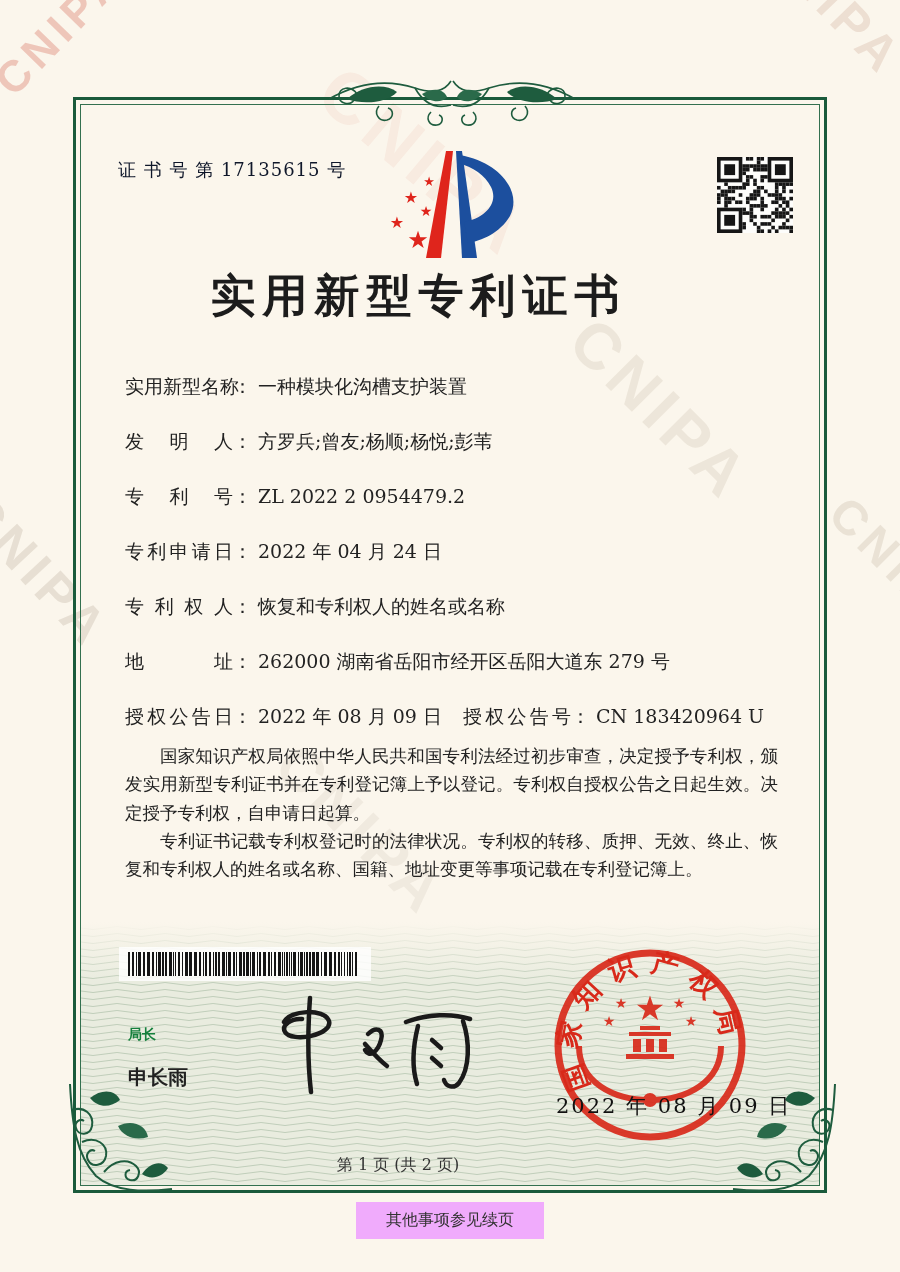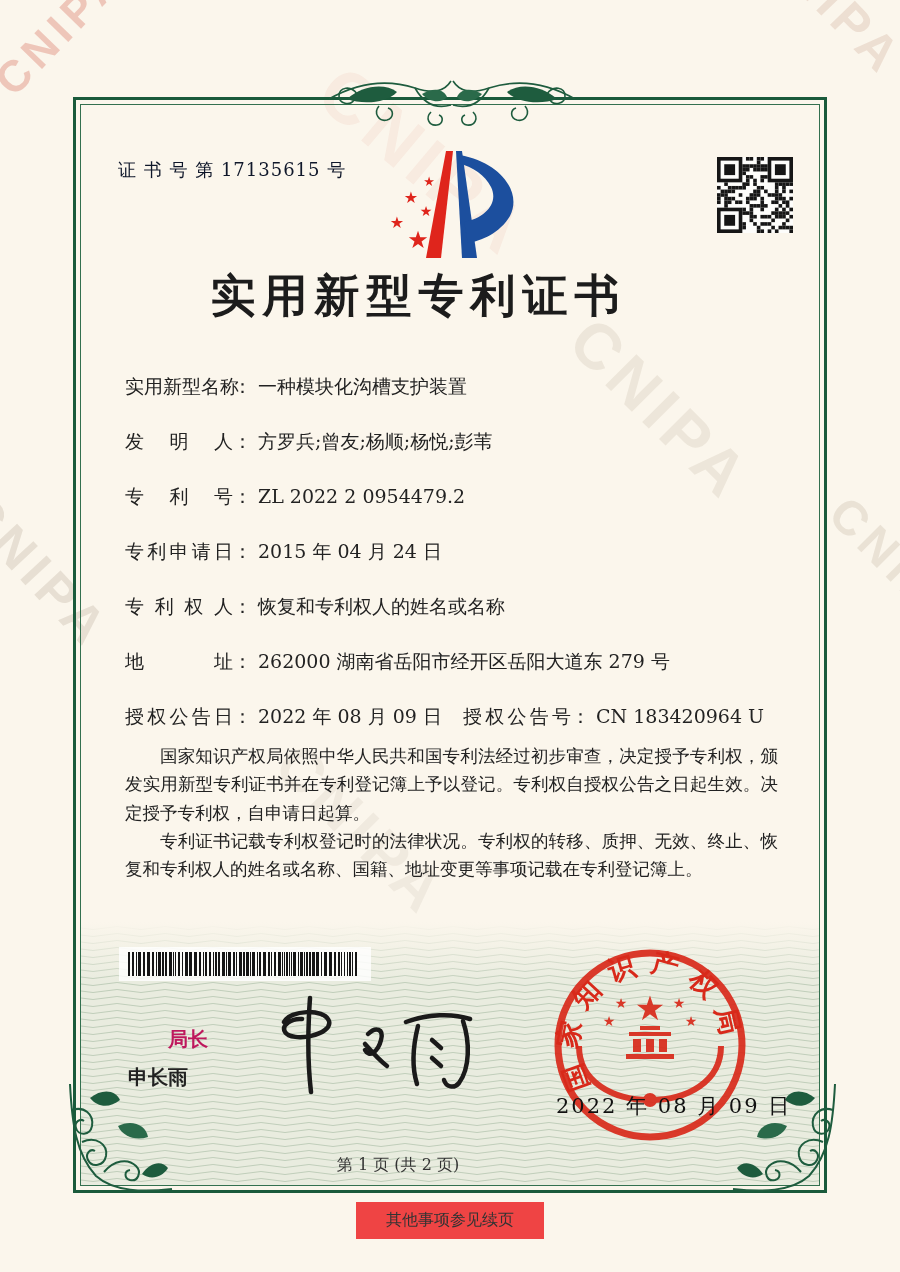--- a/index.html
+++ b/index.html
@@ -32,30 +32,30 @@
   .flabel{display:inline-flex;justify-content:space-between;width:108px;vertical-align:bottom;}
   .fcolon{margin-right:6px;}
   .fgroup2{position:absolute;left:338px;top:0;}
 
   .bodytext{left:125px;top:742px;width:653px;font-size:17.5px;line-height:1.62;color:#222;text-align:justify;z-index:3;}
   .bodytext p{margin:0;text-indent:2em;}
 
   .barcode-bg{left:119px;top:947px;width:252px;height:34px;background:rgba(255,255,255,0.8);z-index:3;}
   .barcode{left:126px;top:952px;z-index:4;}
 
-  .director-title{left:128px;top:1026px;font-size:20px;font-weight:600;color:#be185d;z-index:5;margin-left:40px;}
+  .director-title{left:128px;top:1026px;font-size:14px;font-weight:600;color:#15803d;z-index:5;}
   .director-name{left:128px;top:1064px;font-size:20px;font-weight:600;color:#222;z-index:5;}
   .signature{left:248px;top:992px;z-index:5;}
 
   .seal{left:545px;top:948px;z-index:4;}
   .issue-date{left:556px;top:1092px;font-size:21px;letter-spacing:2px;color:#111;z-index:6;white-space:nowrap;}
 
   .page-info{left:73px;top:1155px;width:650px;text-align:center;font-size:16px;color:#333;z-index:5;}
   .footer-note{left:0;top:1202px;width:900px;text-align:center;z-index:3;}
-  .footer-note span{display:inline-block;background:#ef4444;padding:8px 30px;font-size:16px;color:#333;}
+  .footer-note span{display:inline-block;background:#f0abfc;padding:8px 30px;font-size:16px;color:#333;}
 
   .ornament{z-index:3;}
   .top-ornament{left:327px;top:70px;}
   .corner-bl{left:60px;top:1082px;}
   .corner-br{left:730px;top:1082px;transform:scaleX(-1);}
 </style>
 </head>
 <body>
 
 <div class="page">
@@ -308,21 +308,21 @@
         <span>号</span>
       </span><span class="fcolon">：</span><span>ZL 2022 2 0954479.2</span>
   </div>
   <div class="frow" style="top:539px">
     <span class="flabel justify">
         <span>专</span>
         <span>利</span>
         <span>申</span>
         <span>请</span>
         <span>日</span>
-      </span><span class="fcolon">：</span><span>2015 年 04 月 24 日</span>
+      </span><span class="fcolon">：</span><span>2022 年 04 月 24 日</span>
   </div>
   <div class="frow" style="top:594px">
     <span class="flabel justify">
         <span>专</span>
         <span>利</span>
         <span>权</span>
         <span>人</span>
       </span><span class="fcolon">：</span><span>恢复和专利权人的姓名或名称</span>
   </div>
   <div class="frow" style="top:649px">

